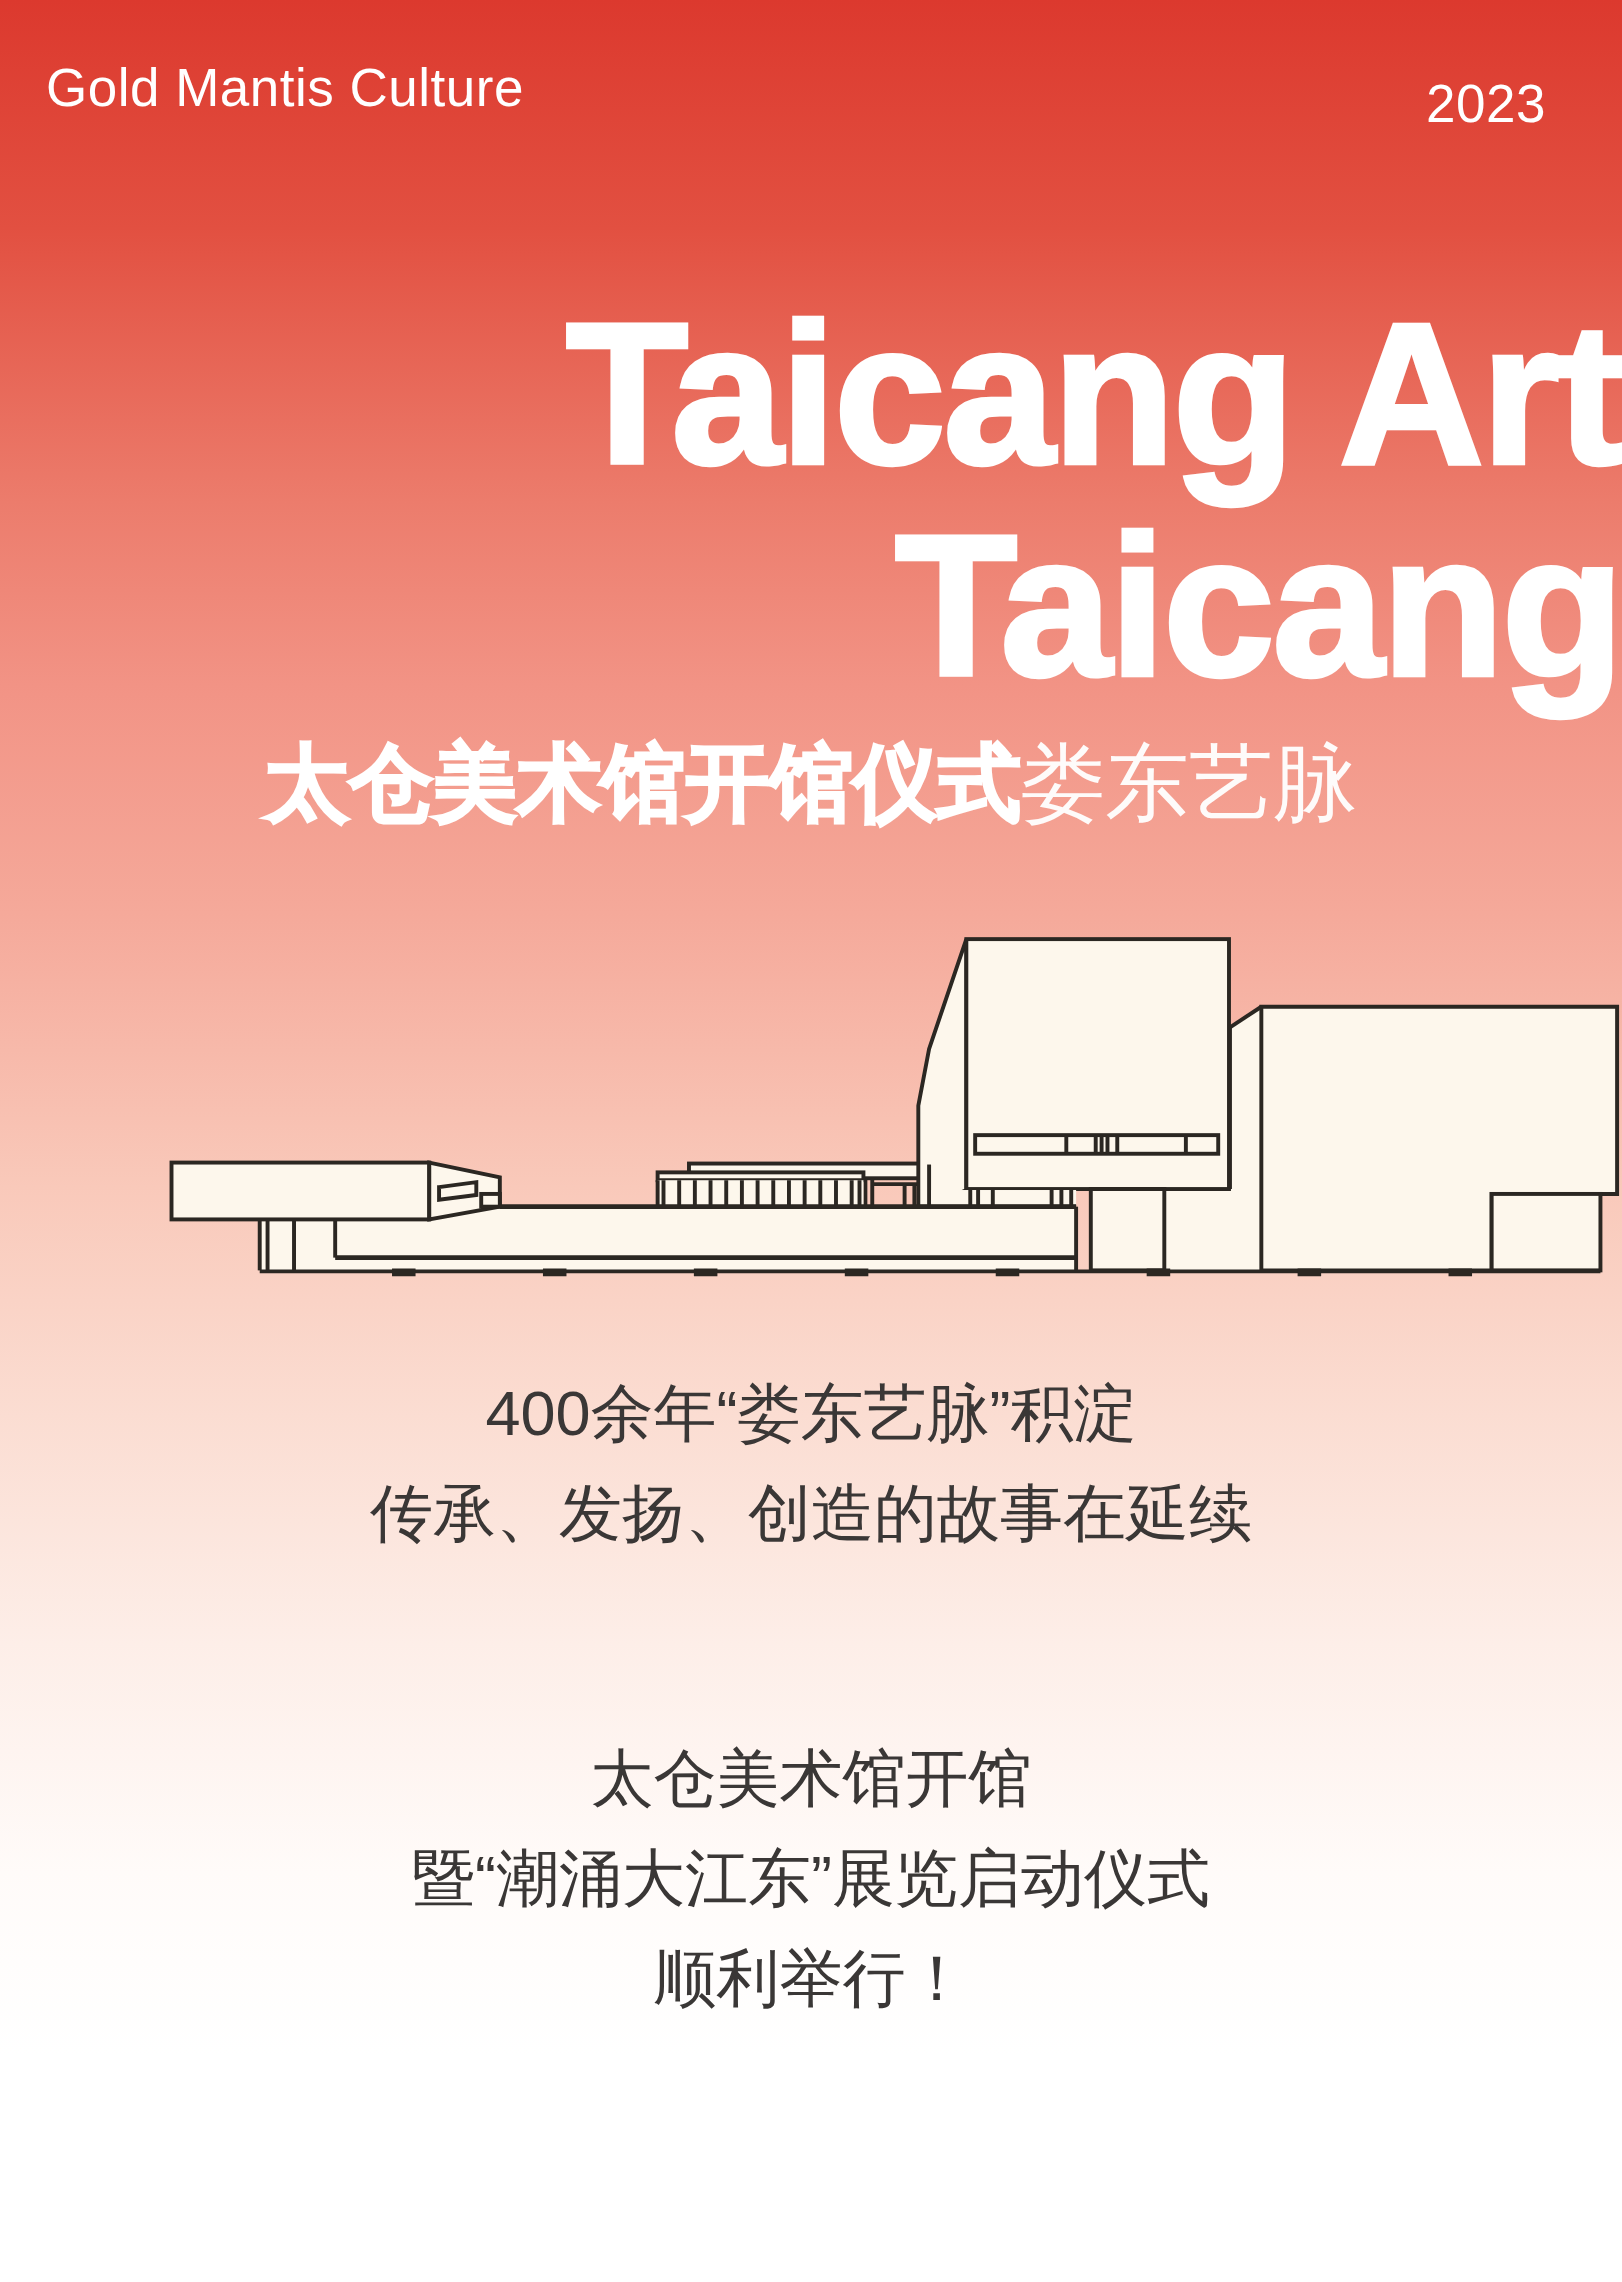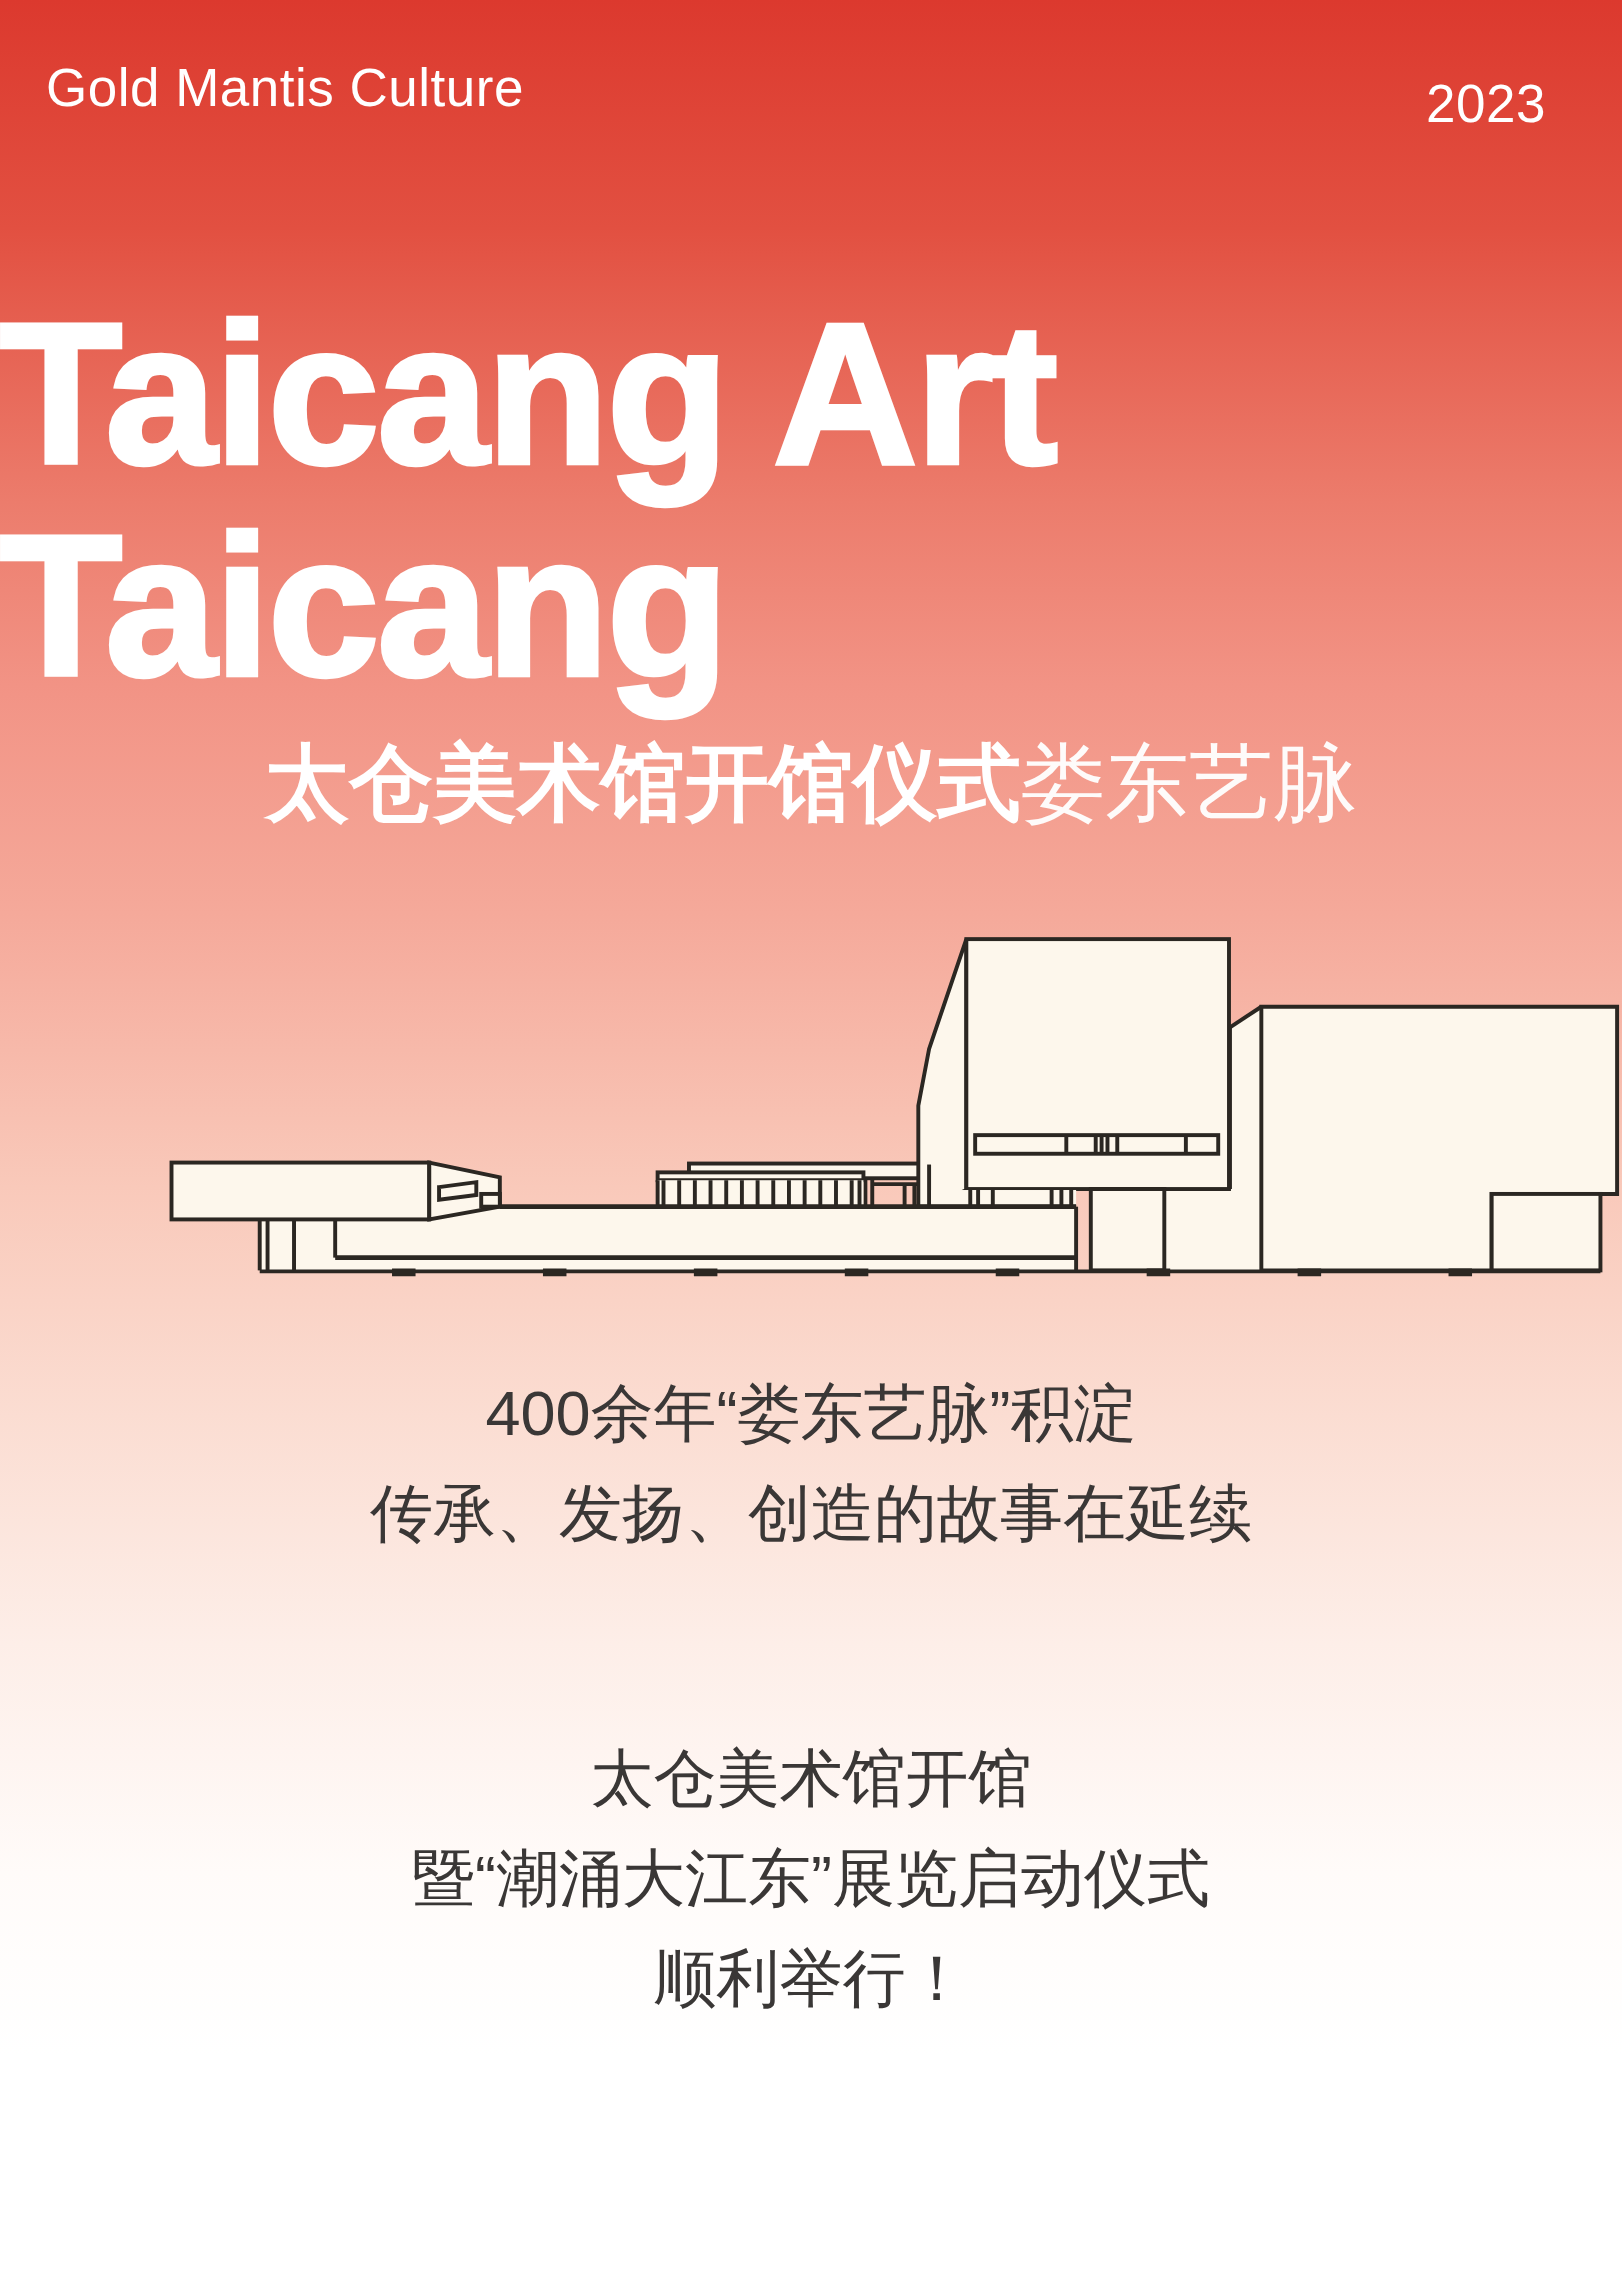--- a/index.html
+++ b/index.html
@@ -23,33 +23,33 @@
   }
   .hdr{
     position:absolute;top:57px;
     color:#ffffff;font-size:53px;font-weight:400;letter-spacing:0.5px;
     white-space:nowrap;
   }
   .hdr-left{left:46px;text-align:center;}
   .hdr-right{right:76px;margin-top:16px;}
   .title{
     position:absolute;top:288px;left:0;width:100%;
-    text-align:left;color:#ffffff;
+    text-align:right;color:#ffffff;
     font-size:200px;line-height:1.06;font-weight:bold;
     letter-spacing:-2px;
     -webkit-text-stroke:4.4px #ffffff;
     white-space:nowrap;
   }
   .subtitle{
     position:absolute;top:737px;left:0;width:100%;
     text-align:center;color:#ffffff;
     font-size:84px;line-height:1.1;
     white-space:nowrap;
   }
-  .subtitle .b{font-weight:400;-webkit-text-stroke:2.5px #ffffff;}
+  .subtitle .b{font-weight:700;-webkit-text-stroke:2.5px #ffffff;}
   .subtitle .l{font-weight:400;opacity:0.96;}
   .illustration{
     position:absolute;left:0;top:0;width:1622px;height:2283px;
   }
   .textblock{
     position:absolute;left:0;width:100%;
     text-align:center;color:#3a3736;
     font-size:63px;line-height:100px;font-weight:500;
     white-space:nowrap;
   }

